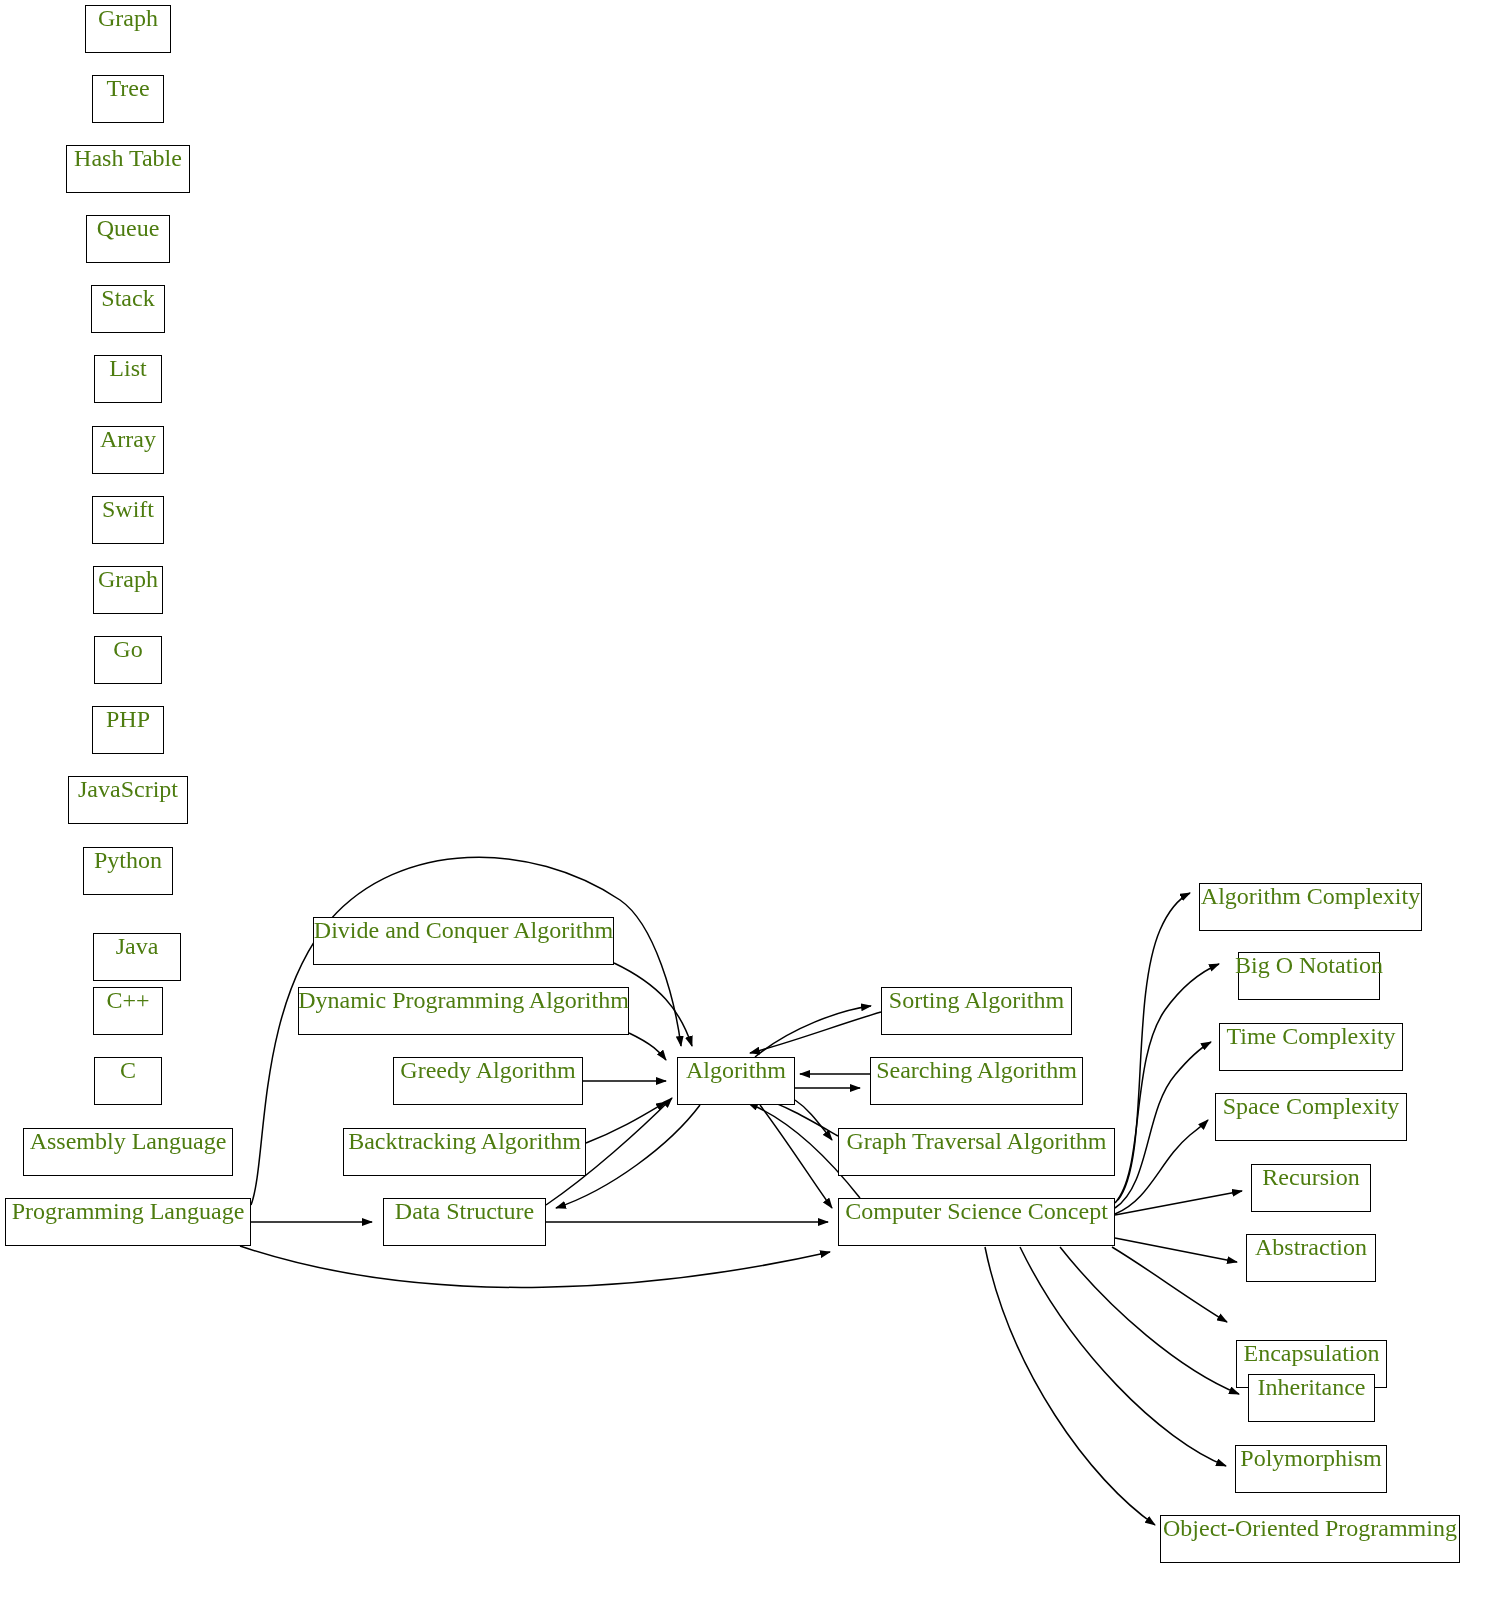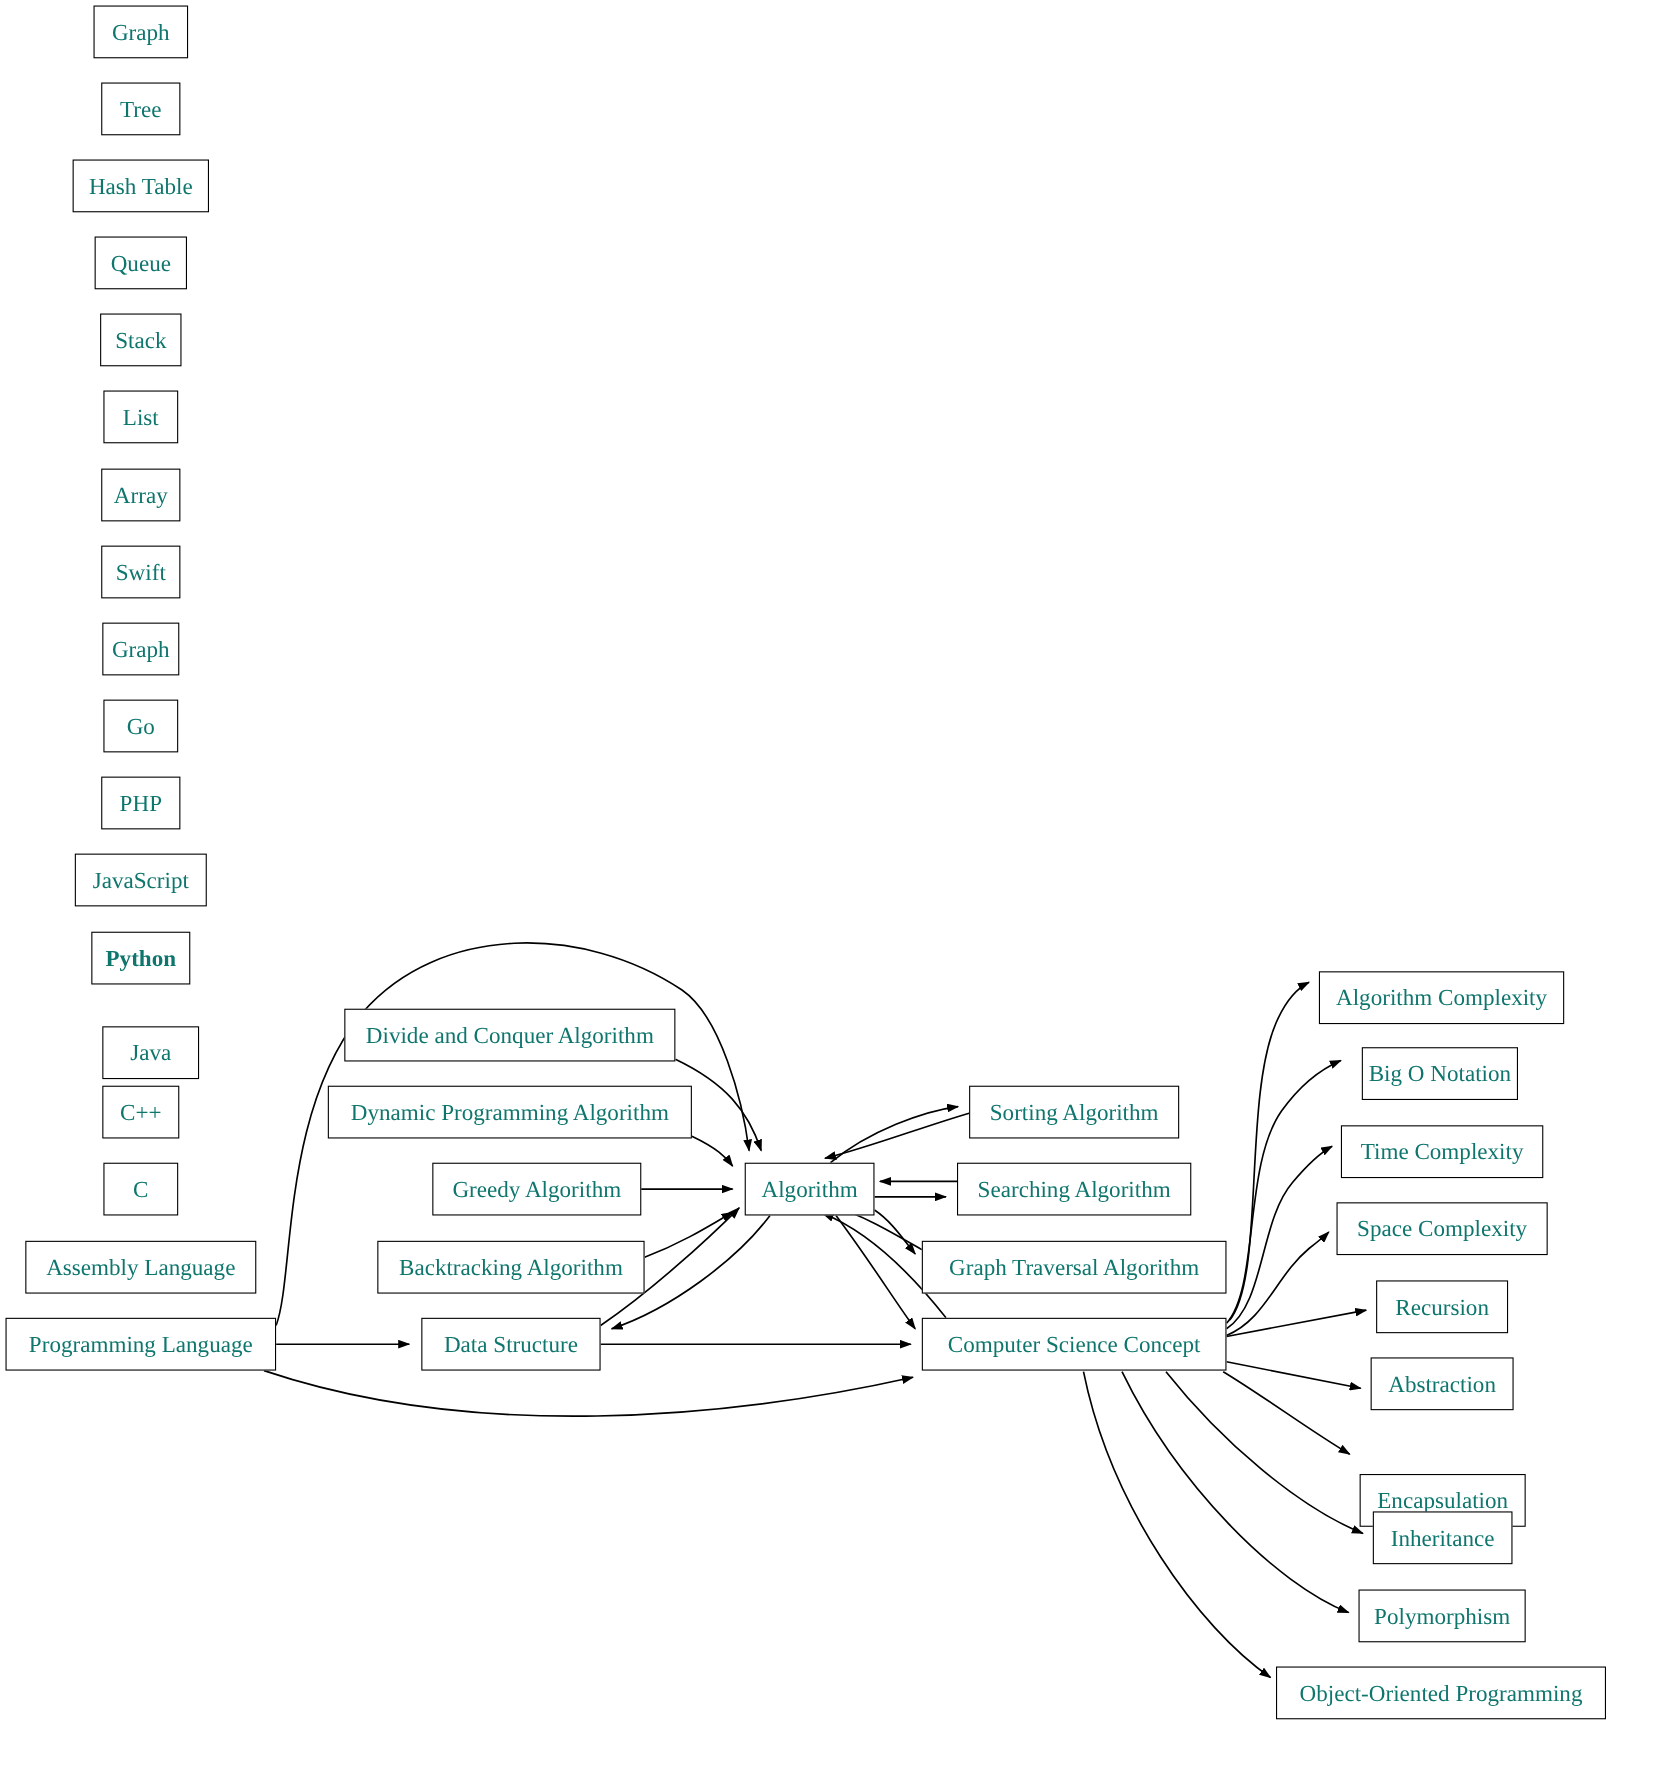--- a/index.html
+++ b/index.html
@@ -23,24 +23,23 @@
     width: 1505px;
     height: 1607px;
     pointer-events: none;
   }
   .node {
     position: absolute;
     box-sizing: border-box;
     border: 1.4px solid #000000;
     background: #ffffff;
     display: flex;
-    align-items: center;
     justify-content: center;
-    color: #0f766e;
-    font-size: 21px;
+    color: #4d7c0f;
+    font-size: 24px;
     line-height: 1;
     white-space: nowrap;
     z-index: 5;
   }
   .node-label {
     display: block;
     padding: 0 2px;
   }
 </style>
 </head>
@@ -116,21 +115,21 @@
       </div>
       <div class="node" style="left: 94px; top: 636px; width: 68px; height: 48px; background: rgb(255, 255, 255); border-color: rgb(0, 0, 0);">
         <span class="node-label">Go</span>
       </div>
       <div class="node" style="left: 92px; top: 706px; width: 72px; height: 48px; background: rgb(255, 255, 255); border-color: rgb(0, 0, 0);">
         <span class="node-label">PHP</span>
       </div>
       <div class="node" style="left: 68px; top: 776px; width: 120px; height: 48px; background: rgb(255, 255, 255); border-color: rgb(0, 0, 0);">
         <span class="node-label">JavaScript</span>
       </div>
-      <div class="node" style="left: 83px; top: 847px; width: 90px; height: 48px; background: rgb(255, 255, 255); border-color: rgb(0, 0, 0); font-weight: bold;">
+      <div class="node" style="left: 83px; top: 847px; width: 90px; height: 48px; background: rgb(255, 255, 255); border-color: rgb(0, 0, 0);">
         <span class="node-label">Python</span>
       </div>
       <div class="node" style="left: 93px; top: 933px; width: 88px; height: 48px; background: rgb(255, 255, 255); border-color: rgb(0, 0, 0);">
         <span class="node-label">Java</span>
       </div>
       <div class="node" style="left: 93px; top: 987px; width: 70px; height: 48px; background: rgb(255, 255, 255); border-color: rgb(0, 0, 0);">
         <span class="node-label">C++</span>
       </div>
       <div class="node" style="left: 94px; top: 1057px; width: 68px; height: 48px; background: rgb(255, 255, 255); border-color: rgb(0, 0, 0);">
         <span class="node-label">C</span>

